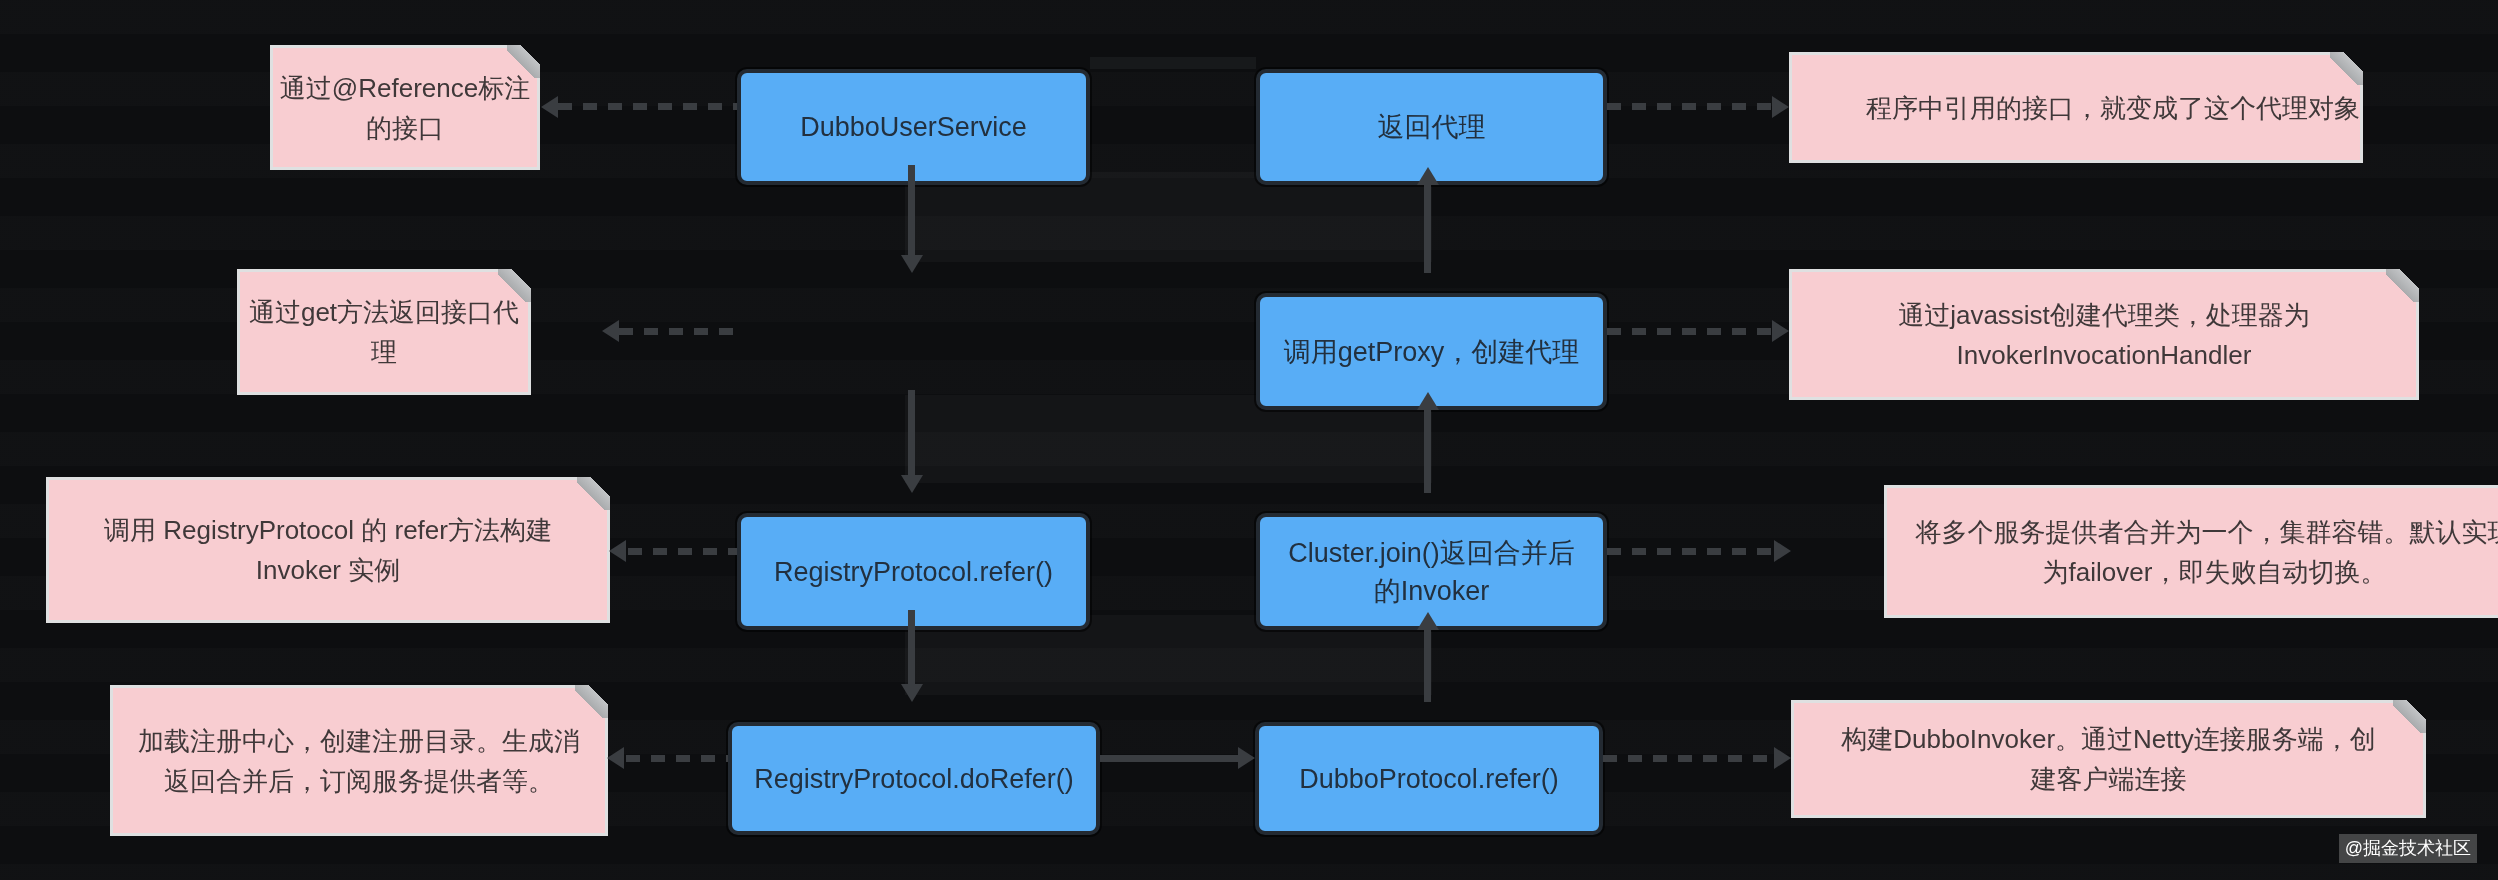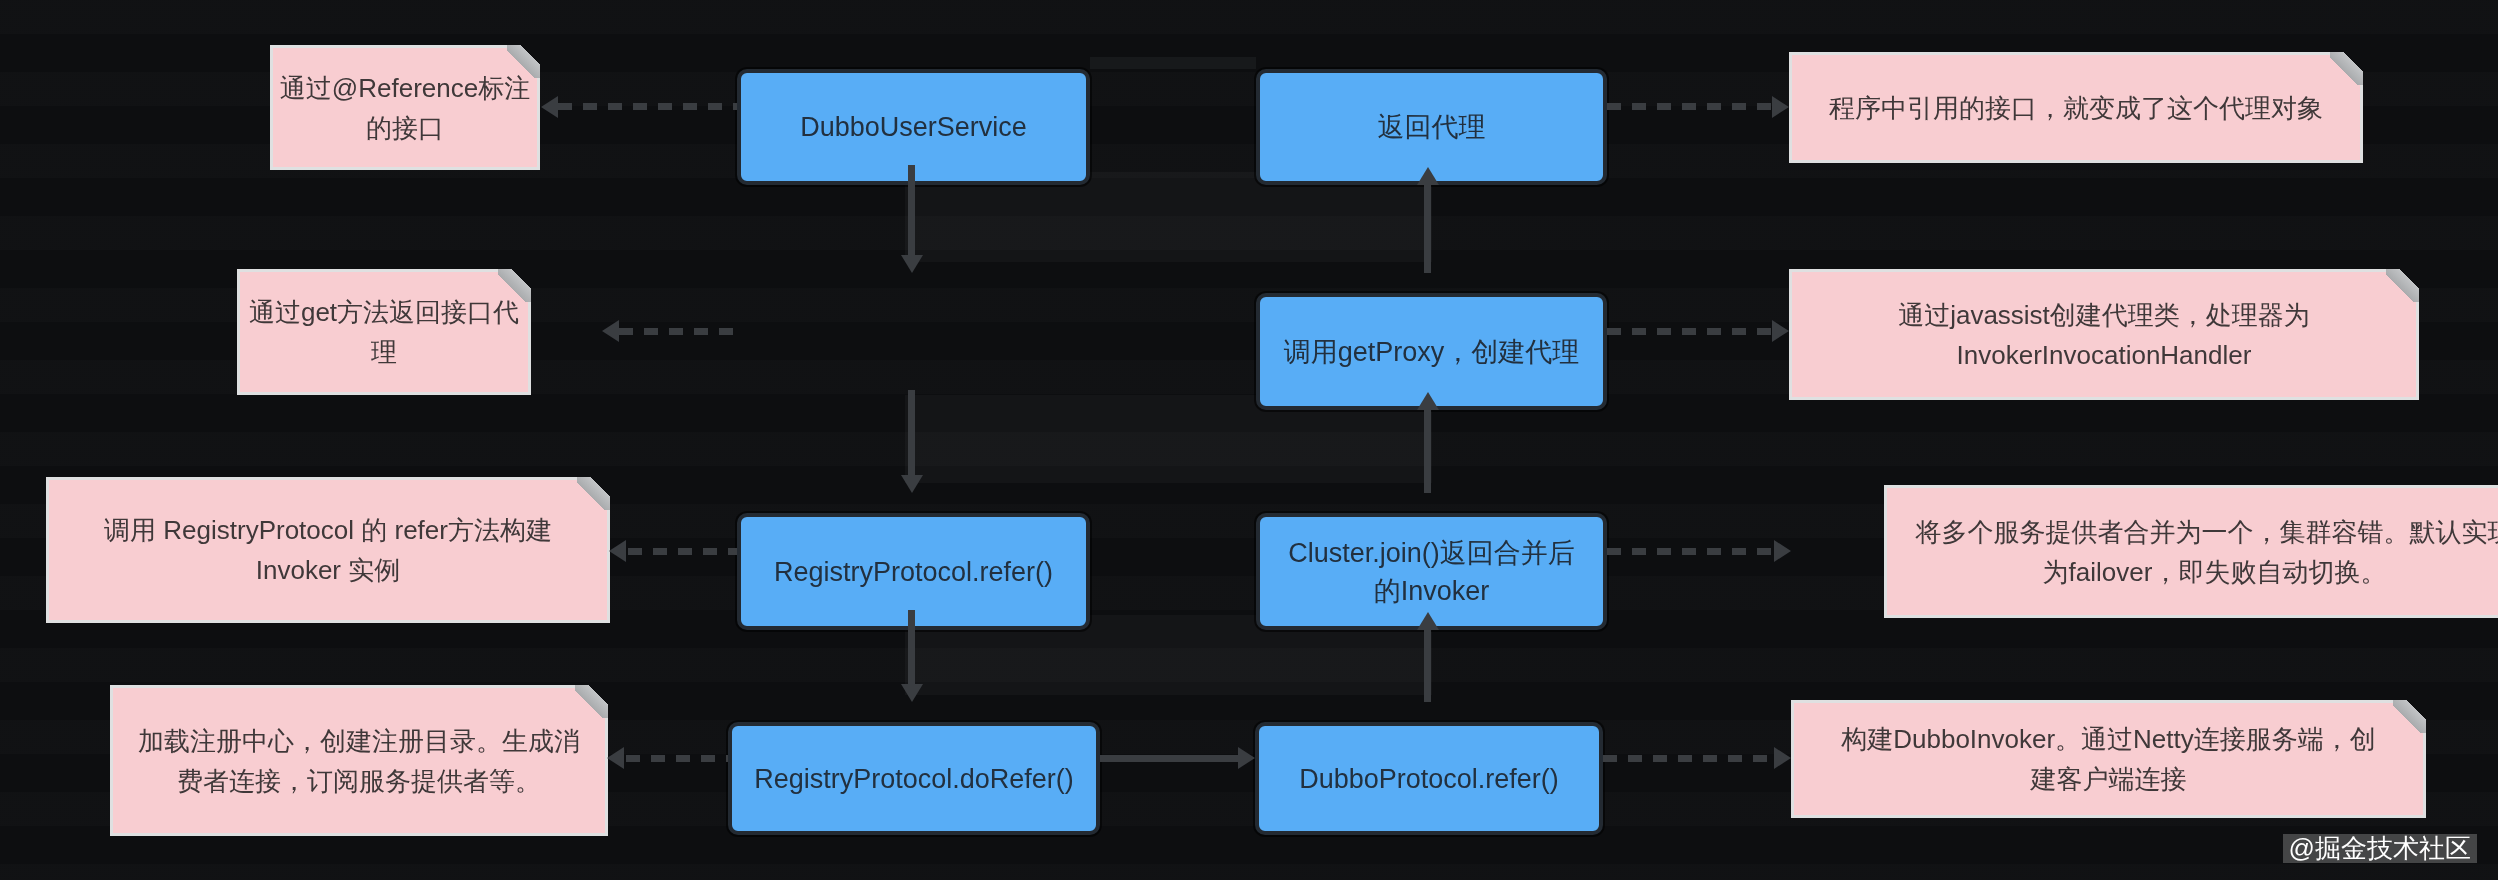--- a/index.html
+++ b/index.html
@@ -57,42 +57,42 @@
   .head-up{position:absolute;width:0;height:0;
     border-left:11px solid transparent;border-right:11px solid transparent;
     border-bottom:18px solid var(--connector,#3a3d41);}
   .smear{position:absolute;background:rgba(255,255,255,0.03);}
   .band{position:absolute;background:#17191b;}
   
   .watermark{
     position:absolute;right:21px;bottom:17px;
     background:var(--watermark-bg,rgba(123,123,123,0.5));
     color:var(--watermark-text,#ffffff);
-    font-size:26px;line-height:27px;padding:1px 6px;
+    font-size:18px;line-height:27px;padding:1px 6px;
   }
 </style>
 </head>
 <body>
 
 <div id="canvas">
 
   <div class="smear" style="left:905px;top:172px;width:527px;height:90px;"></div>
   <div class="smear" style="left:905px;top:395px;width:527px;height:88px;"></div>
   <div class="smear" style="left:905px;top:615px;width:527px;height:80px;"></div>
 
   <div class="band" style="left:1090px;top:57px;width:166px;height:12px;"></div>
 
   <div class="note" style="left:273px;top:48px;width:264px;height:119px;">
     <span class="fold"></span>
     <span class="note-text">通过@Reference标注
 的接口</span>
   </div>
   <div class="node" style="left:737px;top:49px;width:353px;height:116px;">DubboUserService</div>
   <div class="node" style="left:1256px;top:49px;width:351px;height:116px;">返回代理</div>
-  <div class="note" style="left:1792px;top:55px;width:568px;height:105px;">
+  <div class="note" style="left:1792px;top:55px;width:568px;height:105px;justify-content:flex-end;">
     <span class="fold"></span>
     <span class="note-text">程序中引用的接口，就变成了这个代理对象</span>
   </div>
   <div class="hdash" style="left:558px;top:103px;width:179px;"></div>
   <div class="head-left" style="left:541px;top:96px;"></div>
   <div class="hdash" style="left:1607px;top:103px;width:167px;"></div>
   <div class="head-right" style="left:1772px;top:96px;"></div>
 
   <div class="note" style="left:240px;top:272px;width:288px;height:120px;">
     <span class="fold"></span>
@@ -123,21 +123,21 @@
 为failover，即失败自动切换。</span>
   </div>
   <div class="hdash" style="left:628px;top:548px;width:109px;"></div>
   <div class="head-left" style="left:609px;top:540px;"></div>
   <div class="hdash" style="left:1607px;top:548px;width:169px;"></div>
   <div class="head-right" style="left:1774px;top:540px;"></div>
 
   <div class="note" style="left:113px;top:688px;width:492px;height:145px;">
     <span class="fold"></span>
     <span class="note-text">加载注册中心，创建注册目录。生成消
-费者连接，订阅服务提供者等。</span>
+返回合并后，订阅服务提供者等。</span>
   </div>
   <div class="node" style="left:728px;top:702px;width:372px;height:113px;">RegistryProtocol.doRefer()</div>
   <div class="node" style="left:1255px;top:702px;width:348px;height:113px;">DubboProtocol.refer()</div>
   <div class="note" style="left:1794px;top:703px;width:629px;height:112px;">
     <span class="fold"></span>
     <span class="note-text">构建DubboInvoker。通过Netty连接服务端，创
 建客户端连接</span>
   </div>
   <div class="hdash" style="left:626px;top:755px;width:102px;"></div>
   <div class="head-left" style="left:607px;top:747px;"></div>

